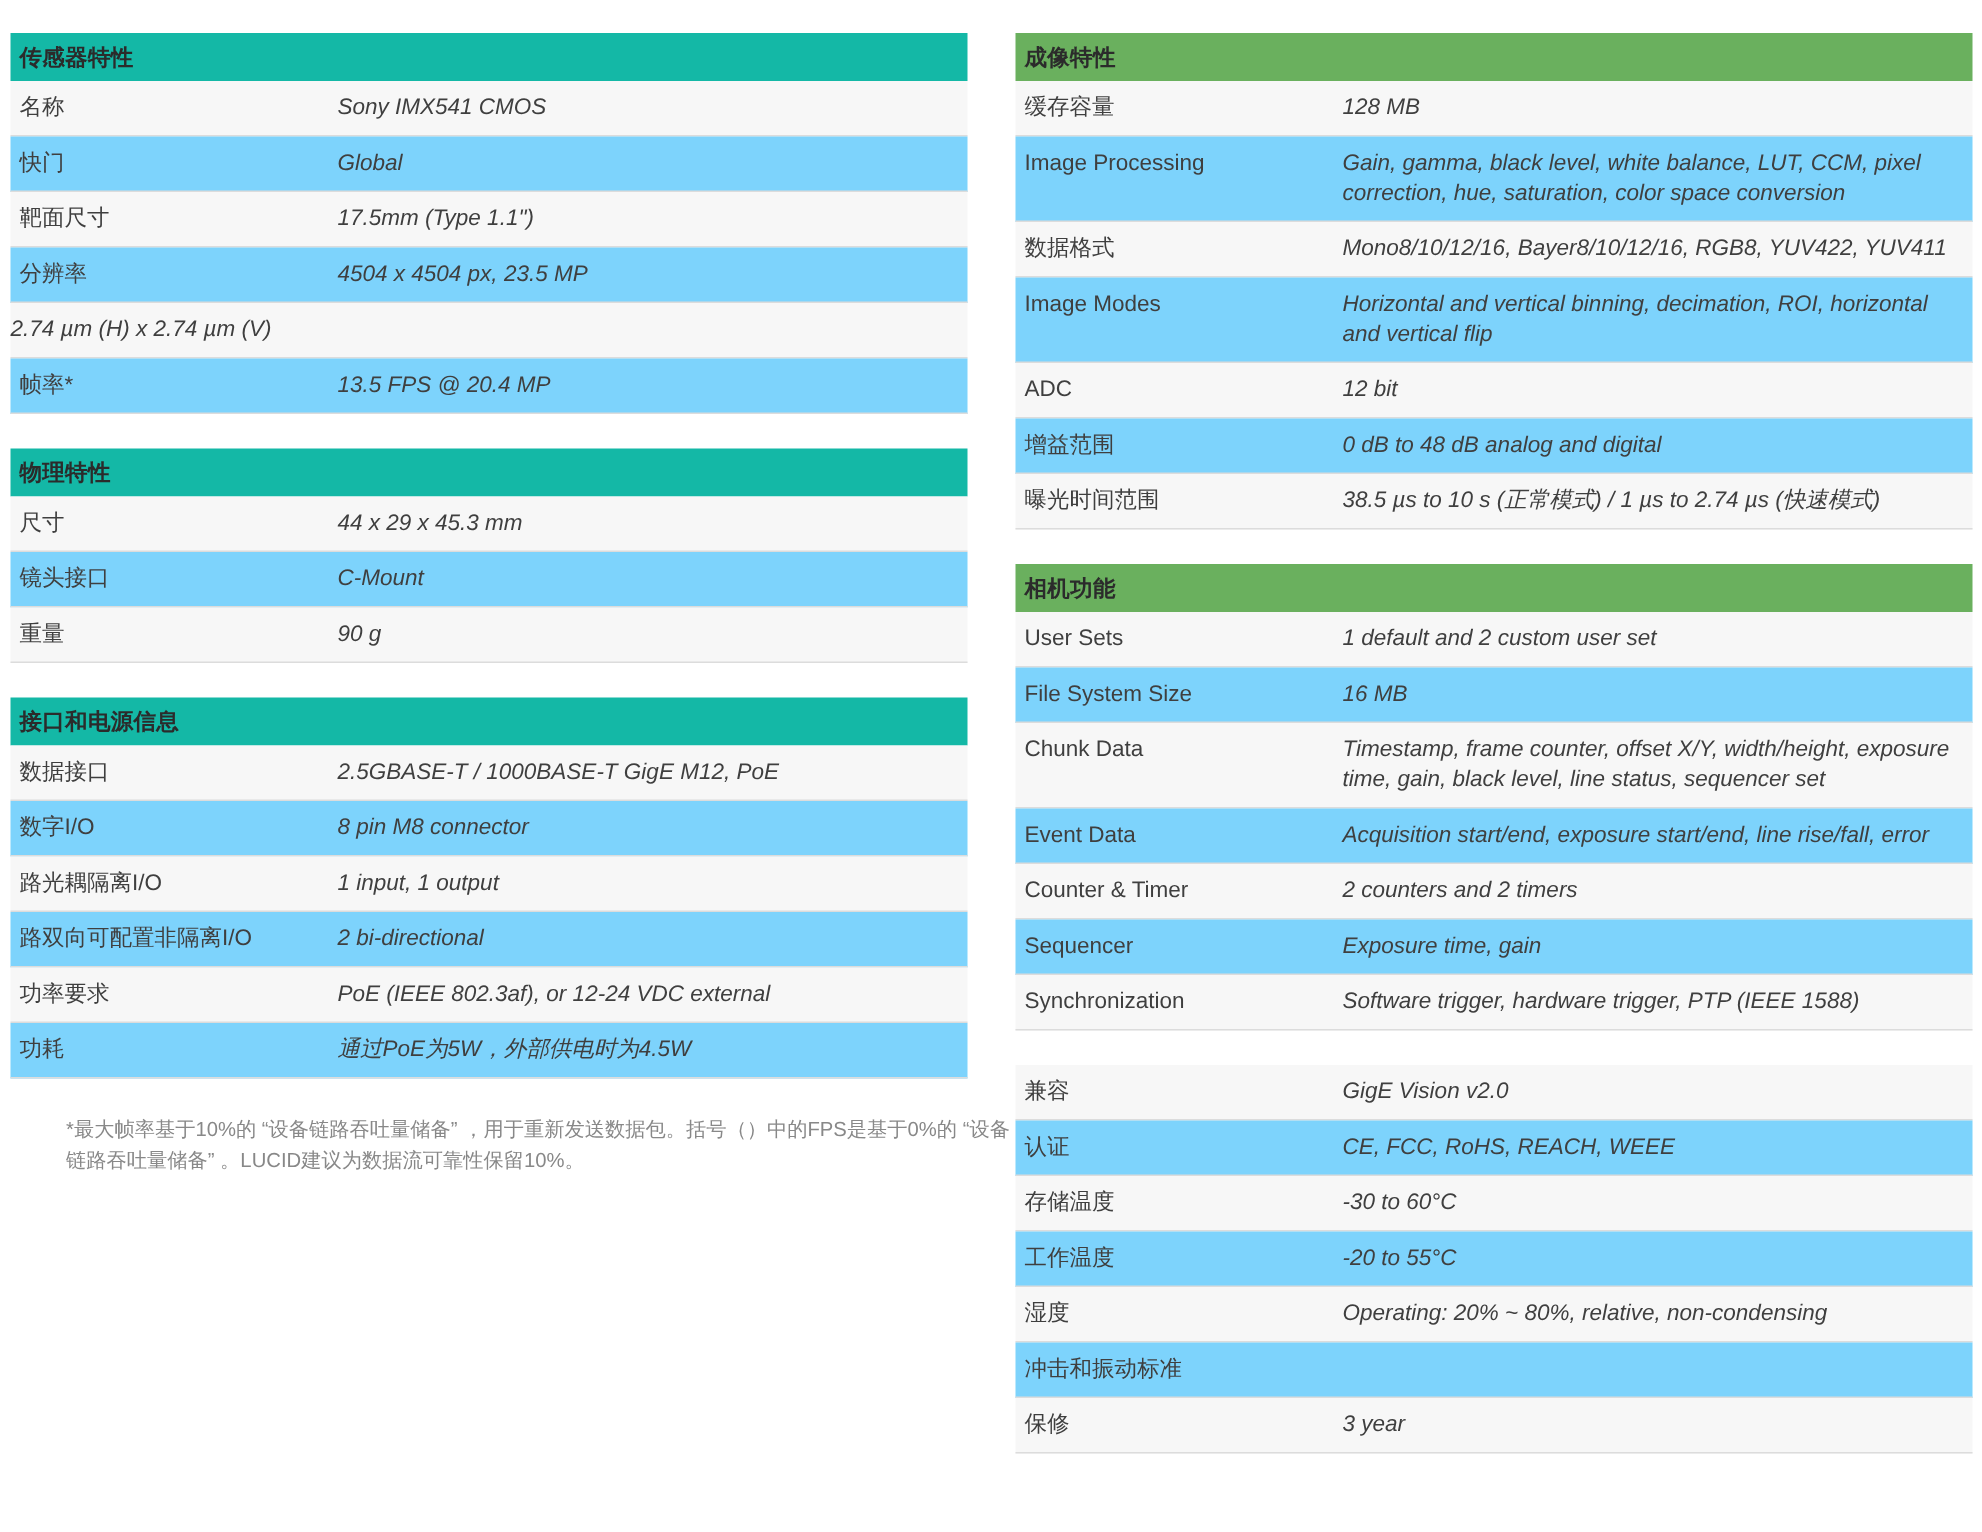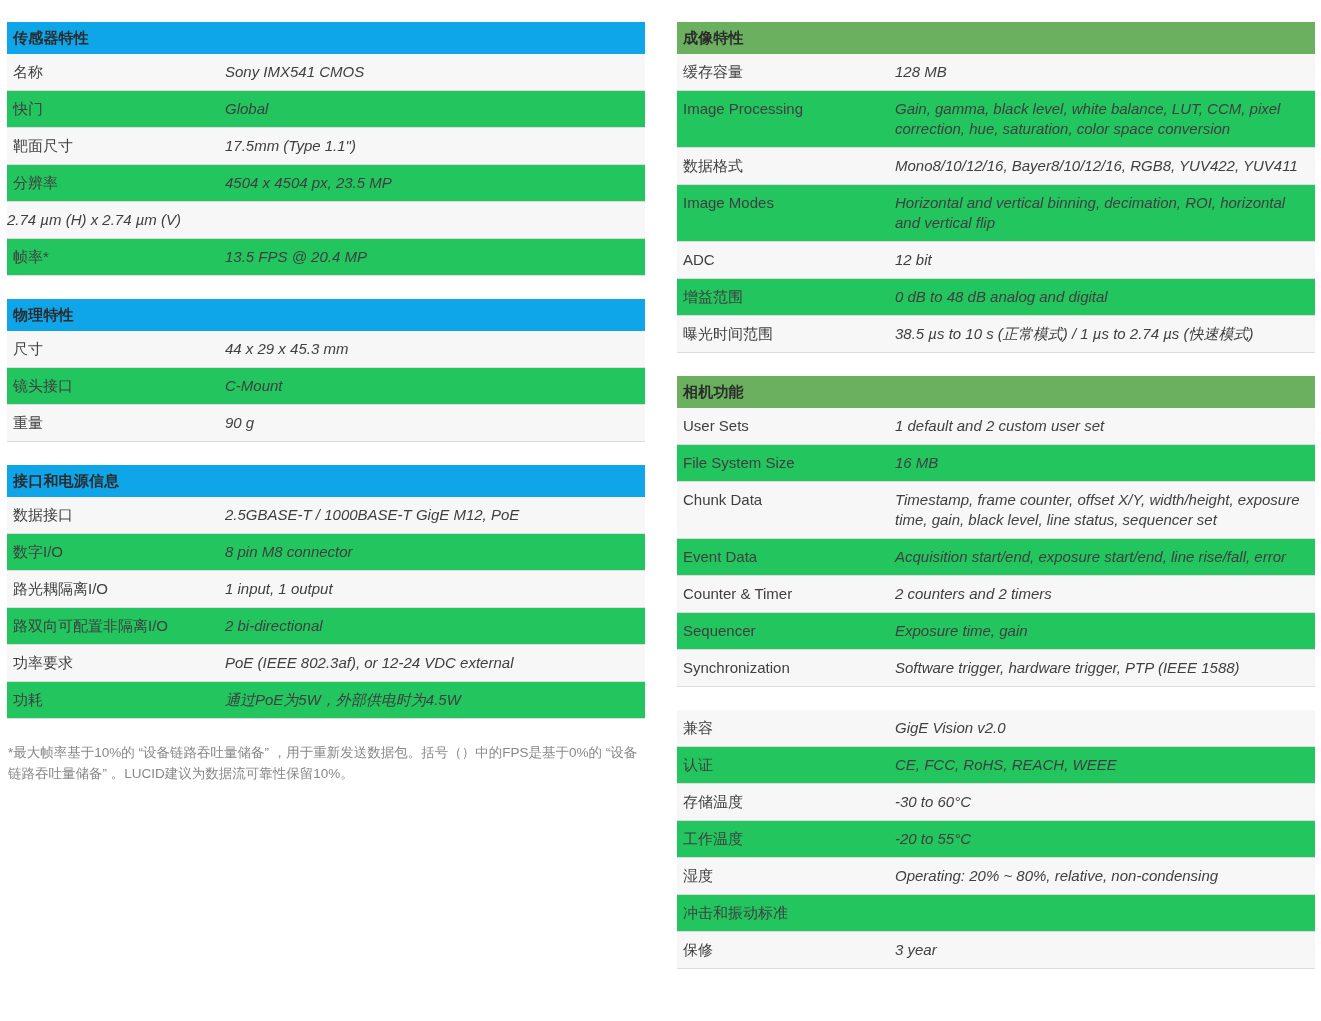--- a/index.html
+++ b/index.html
@@ -23,28 +23,28 @@
   .section-header {
     height: 32px;
     display: flex;
     align-items: center;
     padding-left: 6px;
     font-size: 15px;
     font-weight: 700;
     color: #2b2b2b;
     letter-spacing: 0.2px;
   }
-  .section-header.blue  { background: #0ea5e9; text-align: center; }
+  .section-header.blue  { background: #14b8a6; text-align: center; }
   .section-header.green { background: #6ab05e; }
   .spec-row {
     display: flex;
     border-bottom: 1px solid #dcdcdc;
     font-size: 15px;
     color: #3f3f3f;
-    background: #22c55e;
+    background: #7dd3fc;
   }
   .spec-row:nth-child(odd) { background: #f7f7f7; }
   .cell-label {
     flex: 0 0 218px;
     width: 218px;
     padding: 8px 10px 8px 6px;
     line-height: 20px;
   }
   .cell-value {
     flex: 1;
@@ -52,20 +52,21 @@
     line-height: 20px;
     font-style: italic;
   }
   .footnote {
     margin-top: 23px;
     width: 634px;
     font-size: 13.5px;
     line-height: 21px;
     color: #888888;
     padding-left: 1px;
+    margin-left: 36px;
   }
 </style>
 </head>
 <body>
 
 <div class="page">
   <div class="columns">
 
     <div class="col">
 

